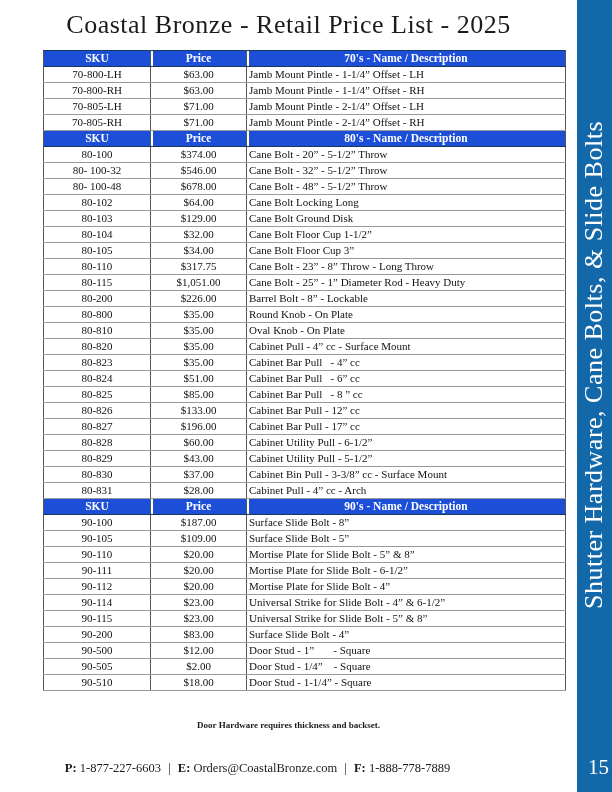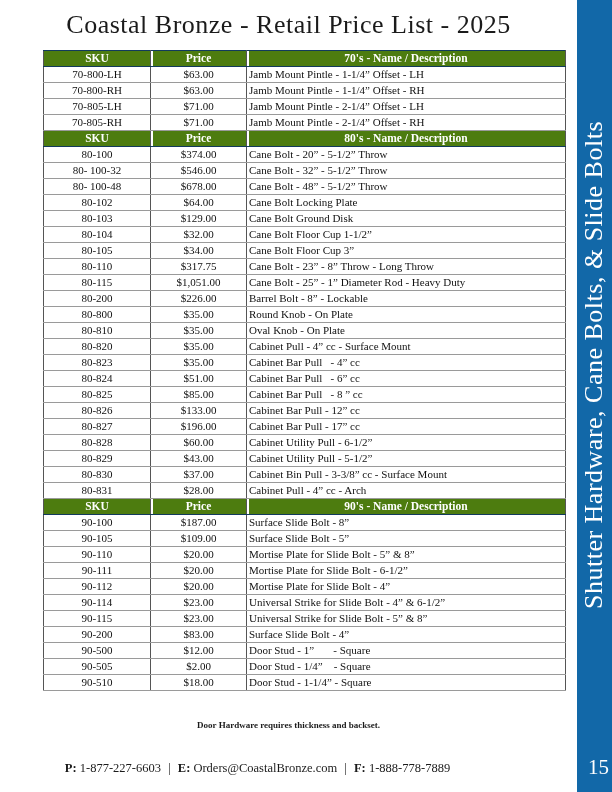--- a/index.html
+++ b/index.html
@@ -37,21 +37,21 @@
     border-bottom:1px solid #9a9a9a;
     border-left:1px solid #555;
     border-right:1px solid #555;
     overflow:hidden;
     line-height:15px;
   }
   table.price-table { border:1px solid #4a4a4a; }
   td.c-sku, td.c-price { text-align:center; }
   td.c-desc { text-align:left; padding-left:14px; white-space:pre; }
   tr.section-header td {
-    background:#4d7c0f;
+    background:#1d4ed8;
     color:#ffffff;
     font-weight:bold;
     font-size:11.5px;
     text-align:center;
     border-top:1px solid #123a5c;
     border-bottom:1px solid #123a5c;
   }
   tr.section-header td + td { box-shadow: inset 2px 0 0 #ffffff; }
   .footer-note {
     position:absolute;
@@ -149,21 +149,21 @@
           <td class="c-desc">Cane Bolt - 32” - 5-1/2” Throw</td>
         </tr>
         <tr>
           <td class="c-sku">80- 100-48</td>
           <td class="c-price">$678.00</td>
           <td class="c-desc">Cane Bolt - 48” - 5-1/2” Throw</td>
         </tr>
         <tr>
           <td class="c-sku">80-102</td>
           <td class="c-price">$64.00</td>
-          <td class="c-desc">Cane Bolt Locking Plate</td>
+          <td class="c-desc">Cane Bolt Locking Long</td>
         </tr>
         <tr>
           <td class="c-sku">80-103</td>
           <td class="c-price">$129.00</td>
           <td class="c-desc">Cane Bolt Ground Disk</td>
         </tr>
         <tr>
           <td class="c-sku">80-104</td>
           <td class="c-price">$32.00</td>
           <td class="c-desc">Cane Bolt Floor Cup 1-1/2”</td>

